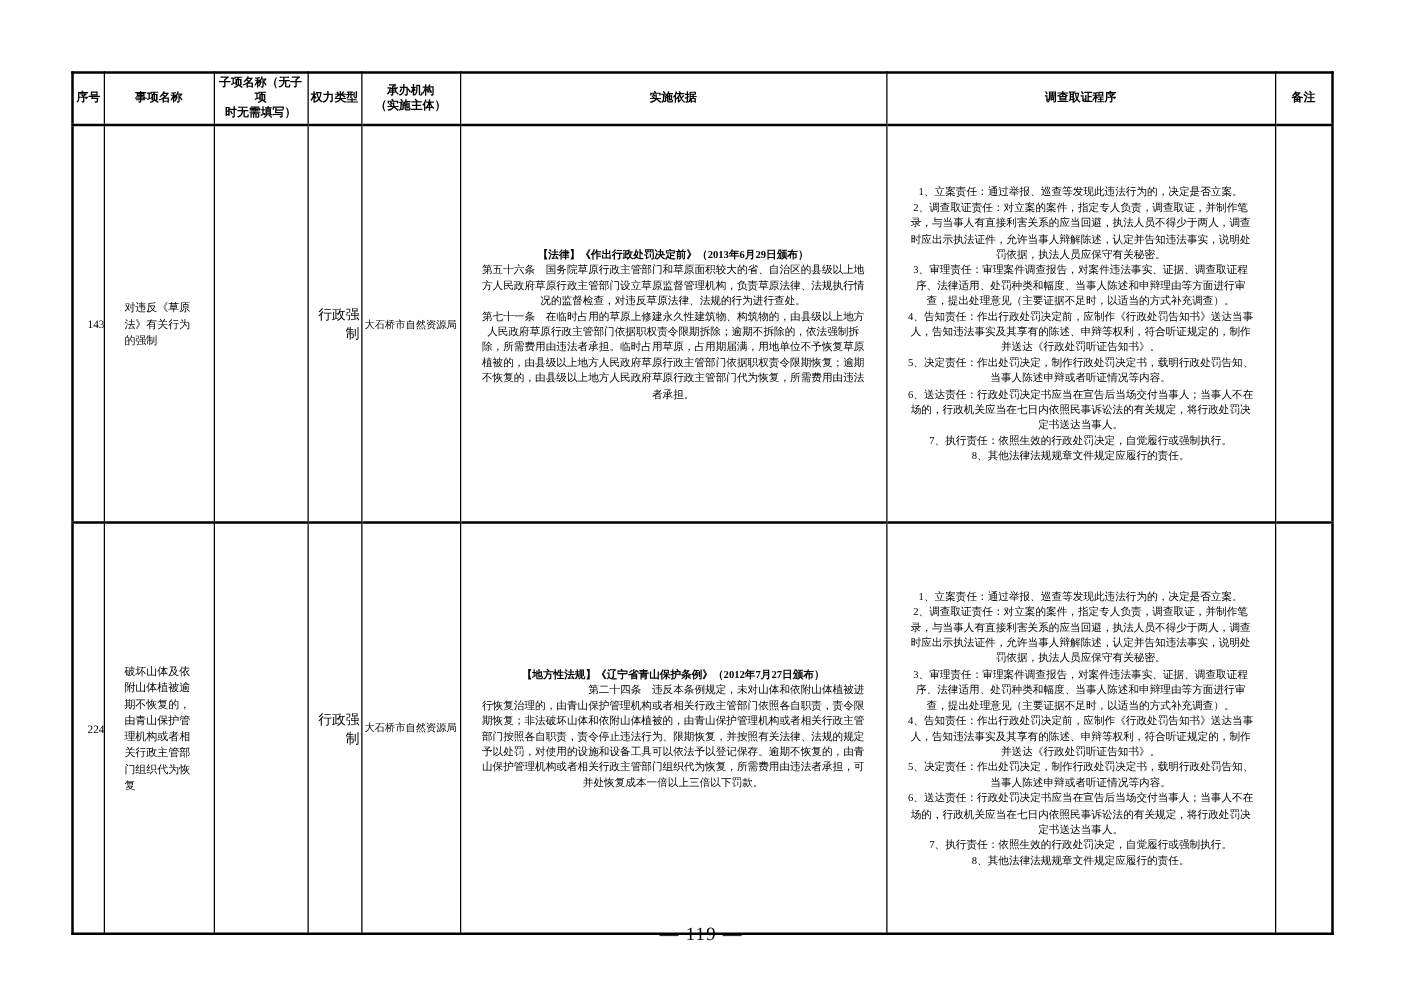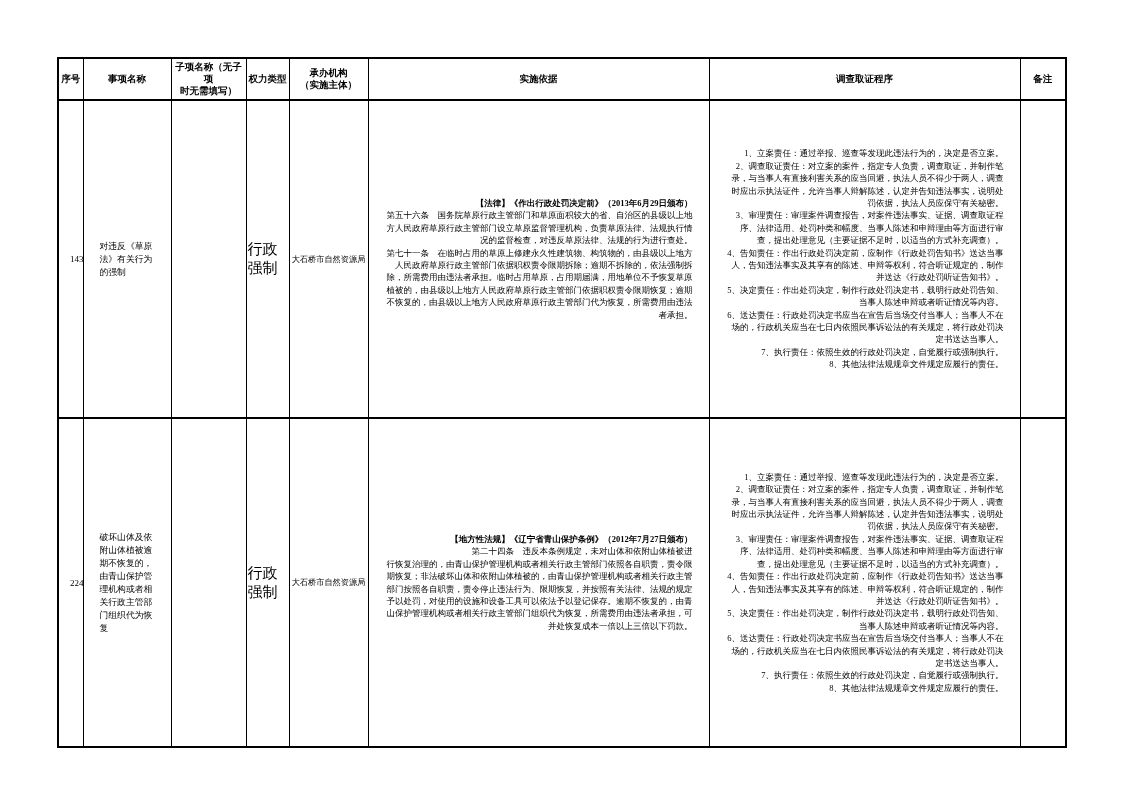--- a/index.html
+++ b/index.html
@@ -11,23 +11,23 @@
   thead th{border-bottom:2.5px solid #000;}
   tbody tr.r2 td{border-top:2.5px solid #000;}
   th{font-size:9.5px;font-weight:bold;text-align:center;vertical-align:middle;
      white-space:pre-line;line-height:12px;padding:2px 1px;}
   td{vertical-align:middle;padding:1px 3px;}
   tr.hdr{height:33px;}
   tr.r1{height:318px;}
   tr.r2{height:329px;}
   .seq{text-align:center;font-size:9px;padding:0 11px;}
   .item{font-size:8.8px;line-height:13px;padding:0 16px;text-align:left;}
-  .power-type{text-align:left;font-size:15px;padding:0 1px;}
+  .power-type{text-align:right;font-size:11px;padding:0 1px;}
   .agency{font-size:8.2px;text-align:center;white-space:nowrap;padding:13px 1px;}
-  .basis,.resp{font-size:8.5px;line-height:12.4px;padding:0 16px;text-align:right;}
+  .basis,.resp{font-size:8.5px;line-height:12.4px;padding:0 16px;text-align:center;}
   .basis-title{font-weight:bold;}
   .pre{white-space:pre-wrap;word-break:break-all;}
   .pagenum{position:absolute;left:0;top:740px;width:100%;text-align:center;
     font-size:15px;letter-spacing:1px;}
 </style>
 </head>
 <body>
 
 <div class="sheet">
 
@@ -98,14 +98,15 @@
 5、决定责任：作出处罚决定，制作行政处罚决定书，载明行政处罚告知、当事人陈述申辩或者听证情况等内容。
 6、送达责任：行政处罚决定书应当在宣告后当场交付当事人；当事人不在场的，行政机关应当在七日内依照民事诉讼法的有关规定，将行政处罚决定书送达当事人。
 7、执行责任：依照生效的行政处罚决定，自觉履行或强制执行。
 8、其他法律法规规章文件规定应履行的责任。</div>
         </td>
         <td class="remark"></td>
       </tr>
     </tbody>
   </table>
 
+  <div class="pagenum">— 119 —</div>
 
 </div>
 
 </body></html>

